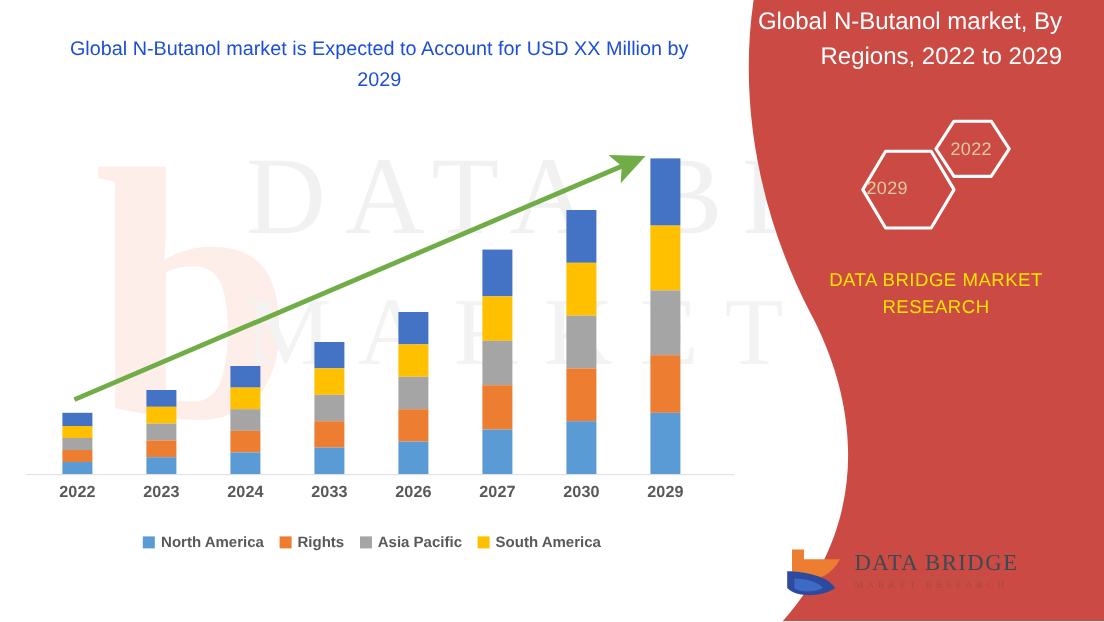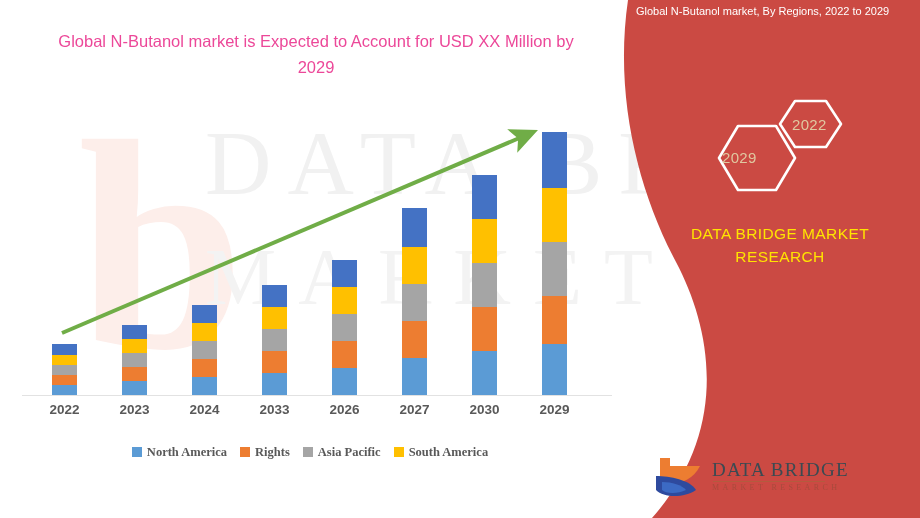--- a/index.html
+++ b/index.html
@@ -28,22 +28,22 @@
     position:absolute;left:205px;top:232px;
     font-size:80px;letter-spacing:22px;color:#f3f3f3;
     font-family:"Liberation Serif",serif;font-weight:400;white-space:nowrap;
   }
 
   
   .red-panel{position:absolute;right:0;top:0;width:340px;height:518px;z-index:2;}
   .red-panel svg{display:block;}
 
   .rp-title{
-    position:absolute;z-index:4;left:636px;top:4px;width:272px;
-    text-align:left;color:#ffffff;font-size:11px;line-height:1.45;
+    position:absolute;z-index:4;left:613px;top:4px;width:272px;
+    text-align:right;color:#ffffff;font-size:20px;line-height:1.45;
   }
   .hex-wrap{position:absolute;z-index:4;left:700px;top:96px;width:180px;height:96px;}
   .hex-label{
     position:absolute;color:#e0c8a0;font-size:15px;letter-spacing:.3px;
   }
   .brand{
     position:absolute;z-index:4;left:655px;top:222px;width:250px;
     text-align:center;color:#ffe400;font-size:15.5px;line-height:1.5;
     letter-spacing:.4px;
   }
@@ -57,42 +57,42 @@
   }
   .logo-rule{width:112px;height:1px;background:#b45b3e;margin:2px 0 2px 1px;}
   .logo-t2{
     font-family:"Liberation Serif",serif;font-size:8px;color:#9d4a3a;
     letter-spacing:3.4px;line-height:1;opacity:.75;
   }
 
   
   .headline{
     position:absolute;z-index:3;left:56px;top:28px;width:520px;
-    text-align:center;color:#ec4899;font-size:16.5px;line-height:1.6;
+    text-align:center;color:#1d4ed8;font-size:16.5px;line-height:1.6;
   }
 
   
   .chart{position:absolute;z-index:3;left:0;top:0;width:620px;height:440px;}
   .bar{position:absolute;bottom:0;width:25px;}
   .seg{width:100%;display:block;}
   .axis-line{position:absolute;left:22px;top:395px;width:590px;height:1px;background:#e2e2e2;z-index:3;}
   .xlabels{position:absolute;z-index:3;left:0;top:402px;width:620px;height:26px;}
   .xlab{
     position:absolute;width:70px;text-align:center;
     font-size:13.5px;font-weight:700;color:#595959;
   }
 
   .arrow{position:absolute;z-index:3;left:0;top:0;width:620px;height:440px;pointer-events:none;}
 
   
   .legend{
     position:absolute;z-index:3;left:0;top:441px;width:620px;height:22px;
     display:flex;align-items:center;justify-content:center;gap:13px;
   }
-  .leg-item{display:flex;align-items:center;gap:5px;font-family:Liberation Serif, serif;}
+  .leg-item{display:flex;align-items:center;gap:5px;}
   .leg-sw{width:10px;height:10px;display:inline-block;}
   .leg-lb{font-size:12.5px;font-weight:700;color:#595959;white-space:nowrap;}
 
   
   .footer{position:absolute;z-index:3;left:0;top:485px;width:620px;height:24px;}
   .foot-t{
     position:absolute;font-family:"Liberation Serif",serif;
     font-size:9.5px;color:#3b3b3b;white-space:nowrap;
   }
   .foot-dmca{left:22px;top:4px;}

